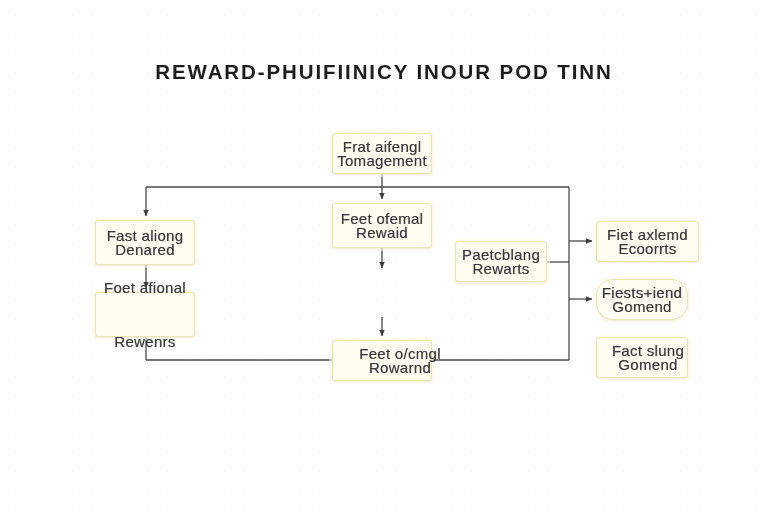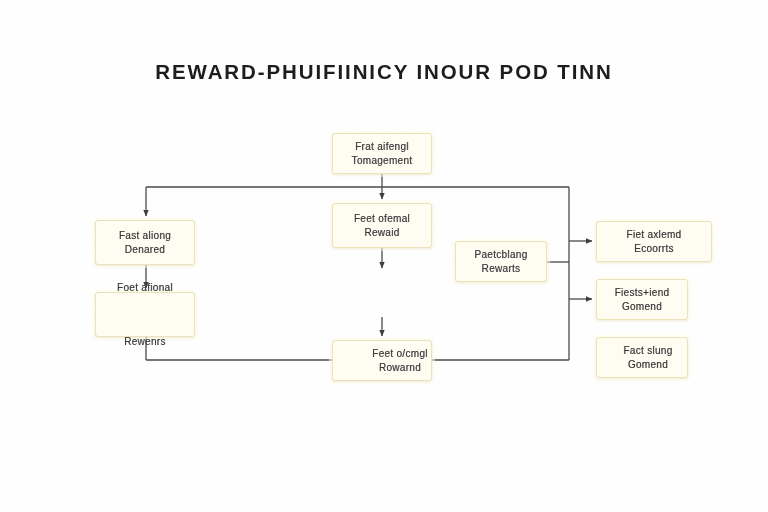--- a/index.html
+++ b/index.html
@@ -49,21 +49,21 @@
     box-sizing: border-box;
     background: #fffdf2;
     border: 1px solid #ece2b8;
     border-radius: 3px;
     display: flex;
     flex-direction: column;
     align-items: center;
     justify-content: center;
     text-align: center;
     color: #3a3a3a;
-    font-size: 10px;
+    font-size: 15px;
     line-height: 14px;
     letter-spacing: 0.3px;
     font-family: "Liberation Sans", sans-serif;
     box-shadow: 0 1px 3px rgba(180,170,120,0.22), 0 0 0 3px rgba(255,253,240,0.55);
   }
   .node .line1,
   .node .line2 {
     display: block;
     white-space: nowrap;
   }
@@ -139,26 +139,26 @@
   <div class="node blurry" id="n-c3" style="left: 332px; top: 340px; width: 100px; height: 41px; padding-left: 36px;">
     <span class="line1">Feet o/cmgl</span>
     <span class="line2">Rowarnd</span>
   </div>
 
   <div class="node blurry" id="n-mr" style="left: 455px; top: 241px; width: 92px; height: 41px;">
     <span class="line1">Paetcblang</span>
     <span class="line2">Rewarts</span>
   </div>
 
-  <div class="node blurry" id="n-r1" style="left: 596px; top: 221px; width: 116px; height: 41px;">
+  <div class="node blurry" id="n-r1" style="left: 596px; top: 221px; width: 103px; height: 41px;">
     <span class="line1">Fiet axlemd</span>
     <span class="line2">Ecoorrts</span>
   </div>
 
-  <div class="node blurry" id="n-r2" style="left: 596px; top: 279px; width: 92px; height: 41px;">
+  <div class="node blurry" id="n-r2" style="left: 596px; top: 279px; width: 92px; height: 41px; border-radius: 17px;">
     <span class="line1">Fiests+iend</span>
     <span class="line2">Gomend</span>
   </div>
 
   <div class="node blurry" id="n-r3" style="left: 596px; top: 337px; width: 92px; height: 41px; padding-left: 12px;">
     <span class="line1">Fact slung</span>
     <span class="line2">Gomend</span>
   </div>
 
 </div>

